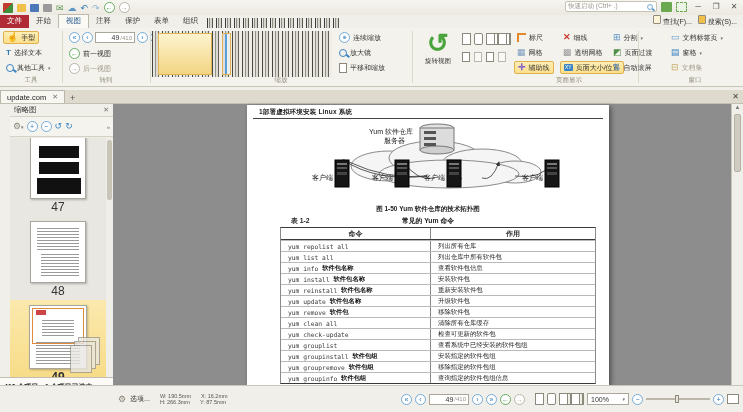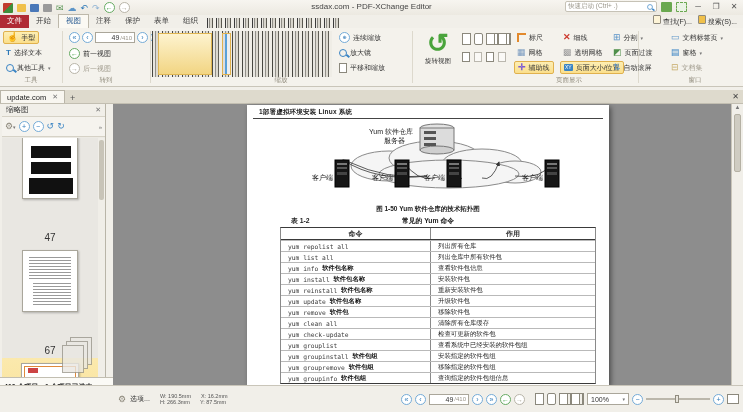--- a/index.html
+++ b/index.html
@@ -59,29 +59,29 @@
   .corner-ruler { width:9px; height:9px; border-left:2px solid #e2892c; border-top:2px solid #e2892c; display:inline-block; }
 
   
   .docstrip { position:absolute; left:0; top:90px; width:743px; height:14px; background:#dedacd; border-bottom:1px solid #c2beb1; display:flex; align-items:flex-end; }
   .doctab { height:13px; background:#f8f6f0; border:1px solid #b9b5a8; border-bottom:none; font-size:7.5px;
     display:flex; align-items:center; gap:6px; padding:0 6px; color:#222; }
   .plus-tab { font-size:9px; color:#555; padding:0 5px; }
   .strip-close { position:absolute; right:4px; bottom:2px; font-size:8px; color:#444; }
 
   
-  .panel { position:absolute; left:2px; top:104px; width:104px; height:273px; background:#eceae4; border-right:1px solid #b9b5a8; }
+  .panel { position:absolute; left:10px; top:104px; width:104px; height:273px; background:#eceae4; border-right:1px solid #b9b5a8; }
   .panel-head { height:13px; display:flex; align-items:center; justify-content:space-between; padding:0 4px;
     font-size:7.5px; color:#333; background:#f1efe9; border-bottom:1px solid #d6d2c6; }
   .panel-tools { height:20px; display:flex; align-items:center; gap:3px; padding:0 3px; background:#f5f3ee; border-bottom:1px solid #d6d2c6; }
   .thumb-list { position:absolute; left:0; top:34px; right:7px; bottom:0; background:#e9e7e2; overflow:hidden; }
   .thumb-item { display:flex; flex-direction:column; align-items:center; padding-top:5px; }
   .thumb-item.sel { background:linear-gradient(#fbe9ad,#f7da84); }
   .thumb-page { background:#fff; border:1px solid #a9a69b; box-shadow:1px 1px 2px rgba(0,0,0,.25); position:relative; }
-  .thumb-num { font-size:10px; color:#333; padding:1px 0 2px;margin-top:32px; }
+  .thumb-num { font-size:12px; color:#333; padding:1px 0 2px; }
   .tline { position:absolute; left:6px; right:6px; background:repeating-linear-gradient(180deg,#9a9a9a 0 1px,transparent 1px 3px); }
   .blackbox { position:absolute; background:#111; }
   .sel-outline { position:absolute; border:1px solid #e08a3c; left:2px; right:2px; }
   .panel-scroll { position:absolute; right:0; top:34px; width:7px; bottom:0; background:#f0eee8; }
   .panel-scroll .pthumb { position:absolute; left:1px; right:1px; top:2px; height:60px; background:#c8c4b8; border-radius:2px; }
   .pages-stack { position:absolute; right:6px; bottom:4px; width:30px; height:36px; opacity:.8; }
   .pages-stack div { position:absolute; width:22px; height:28px; background:#e9e7e2; border:1px solid #9a978c; }
   .panel-foot { position:absolute; left:0; top:377px; width:113px; height:18px; background:#fbfaf6; border-top:1px solid #c2beb1;
     font-size:7px; font-weight:bold; color:#222; display:flex; align-items:center; padding:0 4px; }
 
@@ -131,21 +131,20 @@
     <span class="sq" style="background:#f0c04a"></span>
     <span class="sq" style="background:#4a78b8"></span>
     <span class="sq" style="background:#9a9a9a"></span>
     <span class="mini" style="color:#4f8f4a">✉</span>
     <span class="mini" style="color:#5b94c8">☁</span>
     <span class="mini" style="color:#2e79b8">↶</span>
     <span class="mini" style="color:#8fb3d4">↷</span>
     <span class="circle-btn green-circle">←</span>
     <span class="circle-btn gray-circle">→</span>
   </div>
-  <div class="win-title">ssdax.com - PDF-XChange Editor</div>
   <div class="tb-right">
     <div class="quick-search">
       <span>快速启动 (Ctrl+ .)</span>
       <span class="lens" style="transform:scale(.7)"></span>
     </div>
     <span class="sq" style="background:#6aa84f;width:11px;height:10px"></span>
     <span class="sq" style="width:11px;height:10px;border:1px dashed #6aa84f;background:#eaf3e4"></span>
     <span class="winbtn">─</span>
     <span class="winbtn">❐</span>
     <span class="winbtn">✕</span>
@@ -332,21 +331,21 @@
         <div class="blackbox" style="left:8px;top:24px;width:40px;height:12px"></div>
         <div class="blackbox" style="left:6px;top:40px;width:44px;height:16px"></div>
       </div>
       <div class="thumb-num">47</div>
     </div>
     <div class="thumb-item">
       <div class="thumb-page" style="width:56px;height:62px">
         <div class="tline" style="top:6px;height:22px"></div>
         <div class="tline" style="top:32px;height:24px;left:10px"></div>
       </div>
-      <div class="thumb-num">67</div>
+      <div class="thumb-num">48</div>
     </div>
     <div class="thumb-item sel">
       <div class="thumb-page" style="width:58px;height:64px">
         <div class="blackbox" style="left:6px;top:4px;width:10px;height:5px;background:#c44"></div>
         <div class="tline" style="top:14px;height:18px;left:12px;right:12px"></div>
         <div class="tline" style="top:36px;height:24px"></div>
         <div class="sel-outline" style="top:2px;height:36px"></div>
       </div>
       <div class="thumb-num" style="font-weight:bold">49</div>
     </div>

